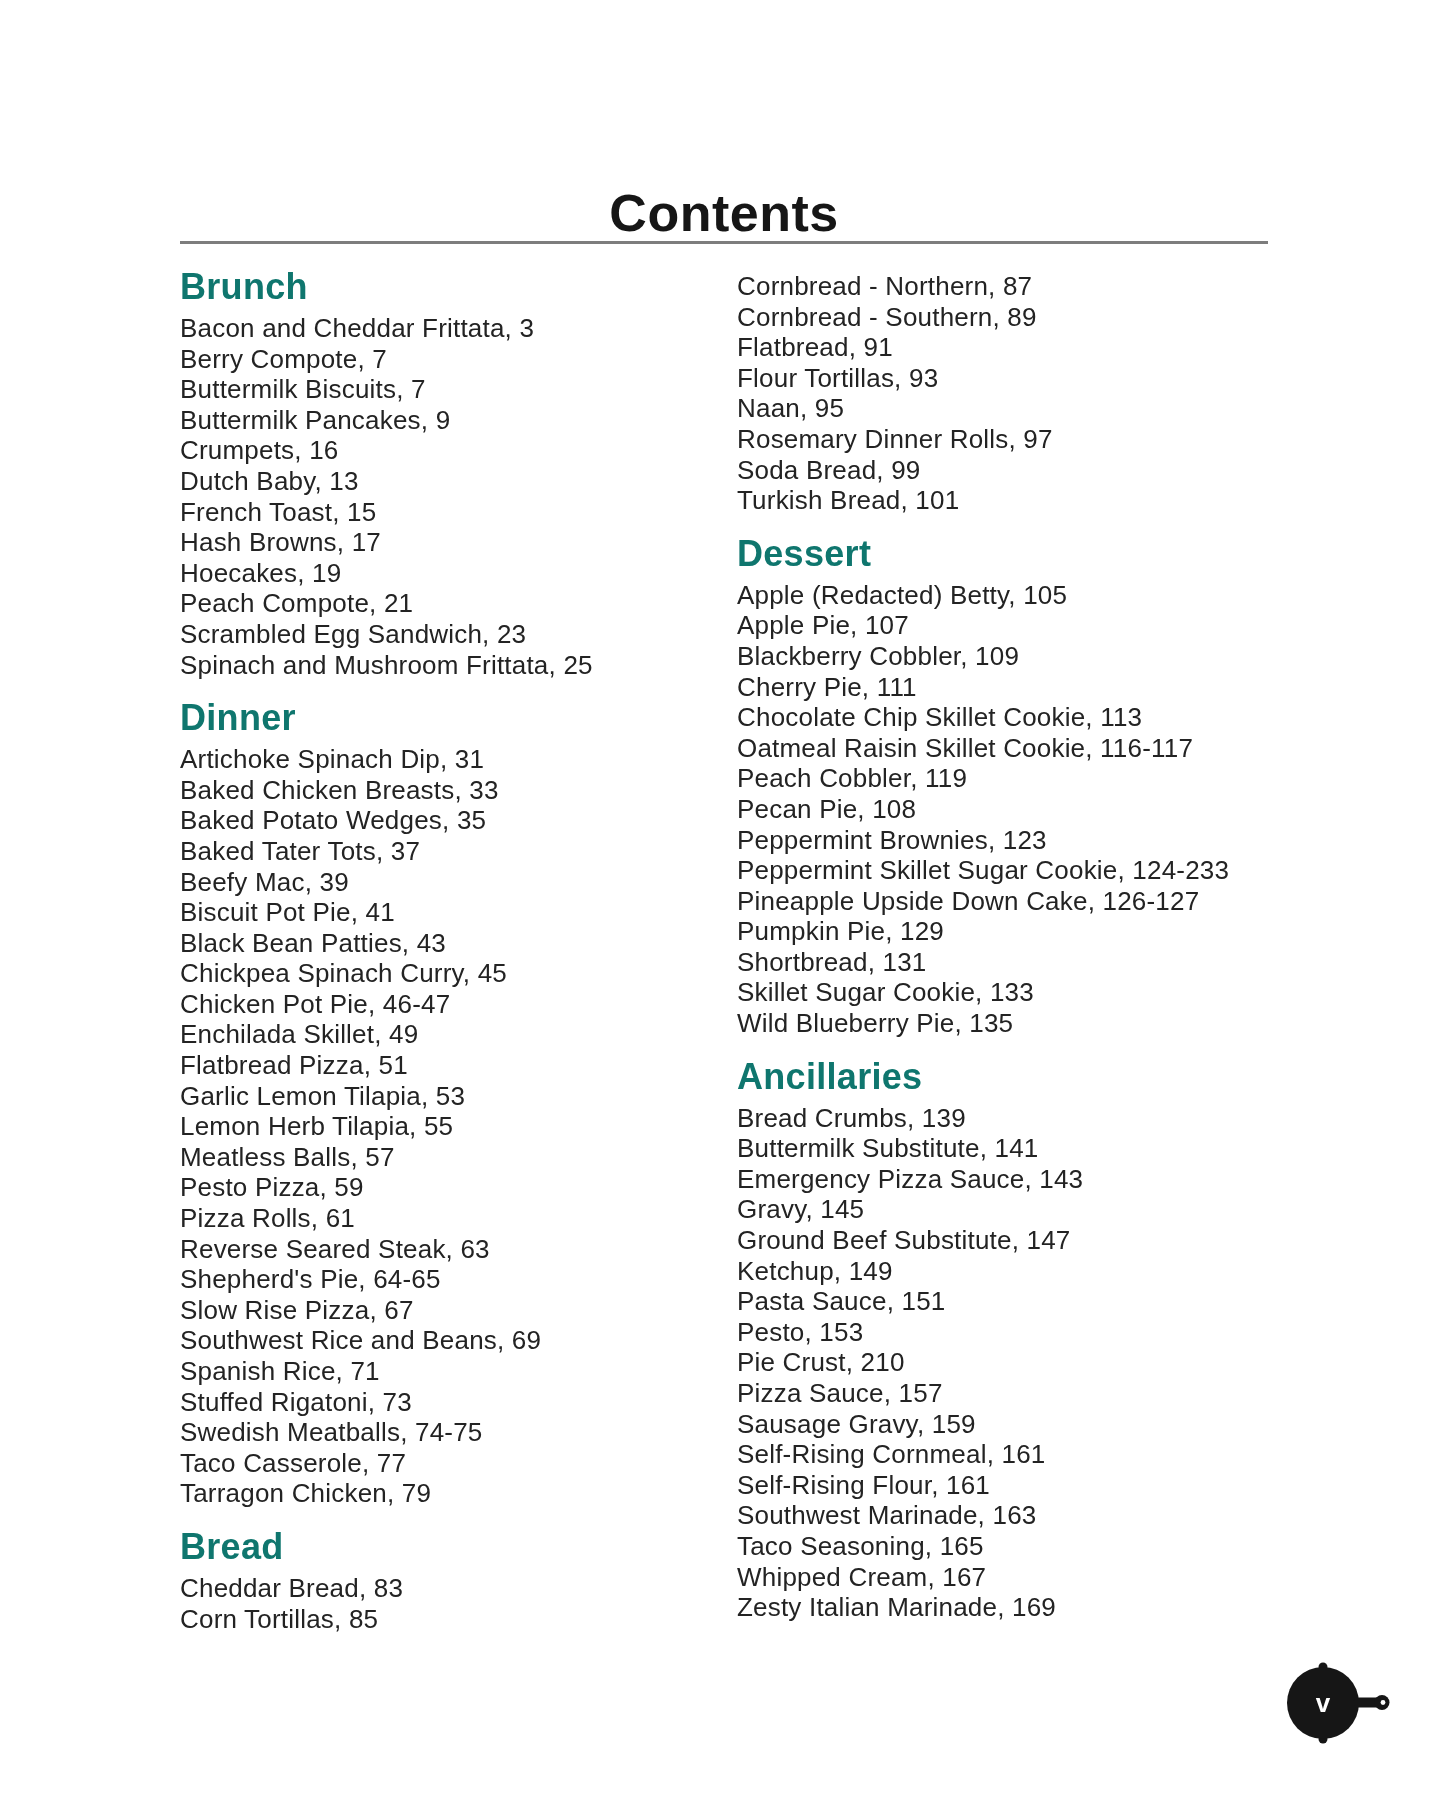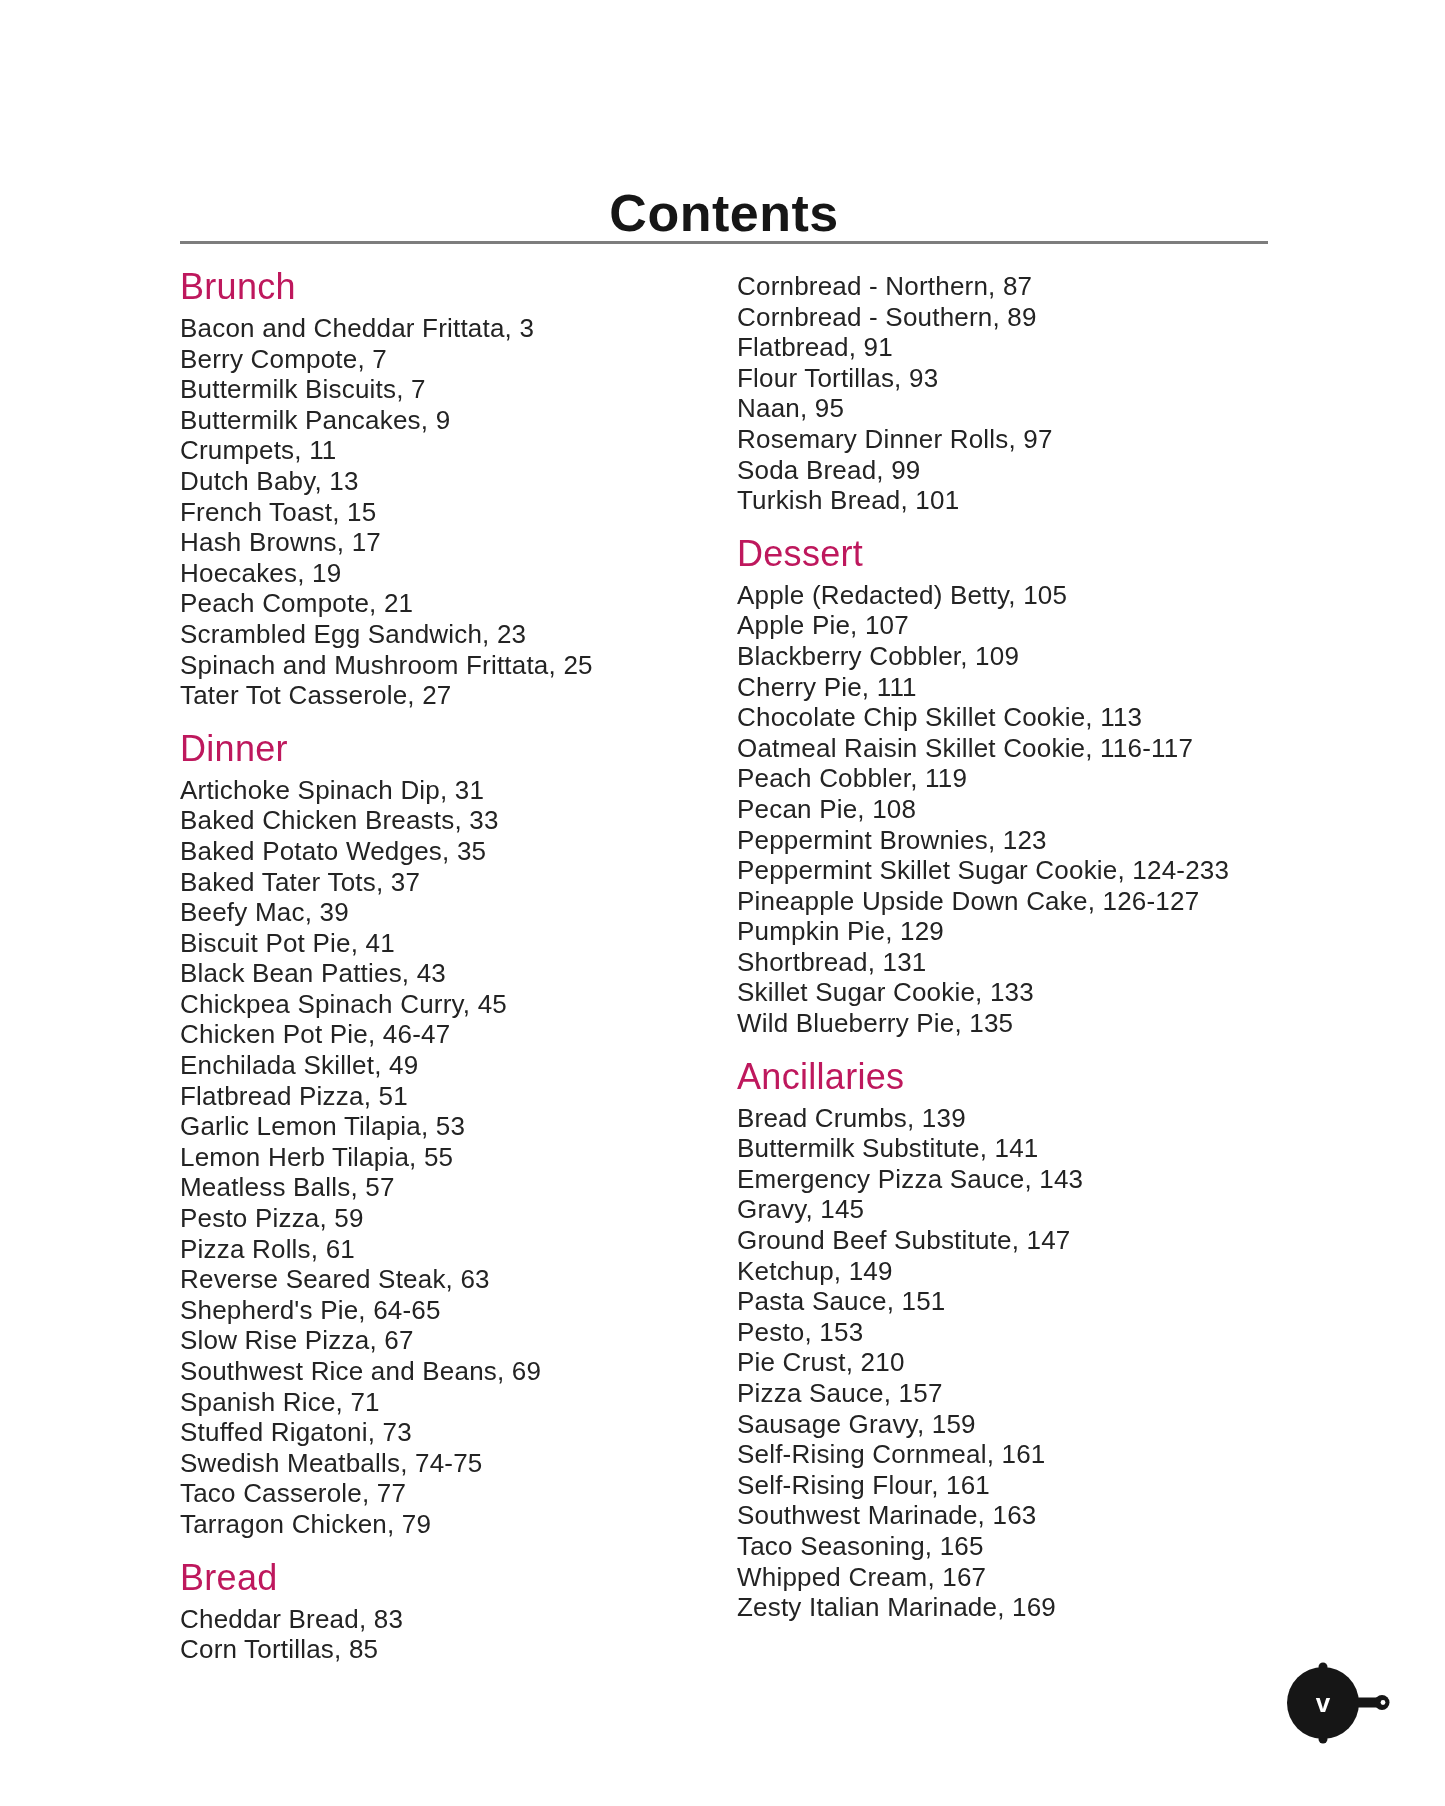--- a/index.html
+++ b/index.html
@@ -45,22 +45,22 @@
     display: flex;
   }
   .col-left  { width: 557px; flex: 0 0 557px; }
   .col-right { flex: 1 1 auto; padding-top: 5px; }
   .toc-section { margin: 0; }
   .toc-section + .toc-section { margin-top: 17px; }
   .section-heading {
     margin: 0 0 5px 0;
     font-size: 36px;
     line-height: 42px;
-    font-weight: normal;
-    color: #be185d;
+    font-weight: bold;
+    color: #0f766e;
     letter-spacing: 0.3px;
   }
   .toc-entry {
     margin: 0;
     font-size: 26px;
     line-height: 30.6px;
     letter-spacing: 0.2px;
     color: #232323;
     white-space: nowrap;
   }
@@ -83,29 +83,28 @@
   <div class="title-rule"></div>
 
   <div class="columns">
     <div class="col-left" id="col-left">
         <div class="toc-section">
           <h2 class="section-heading">Brunch</h2>
           <p class="toc-entry">Bacon and Cheddar Frittata, 3</p>
           <p class="toc-entry">Berry Compote, 7</p>
           <p class="toc-entry">Buttermilk Biscuits, 7</p>
           <p class="toc-entry">Buttermilk Pancakes, 9</p>
-          <p class="toc-entry">Crumpets, 11</p>
+          <p class="toc-entry">Crumpets, 16</p>
           <p class="toc-entry">Dutch Baby, 13</p>
           <p class="toc-entry">French Toast, 15</p>
           <p class="toc-entry">Hash Browns, 17</p>
           <p class="toc-entry">Hoecakes, 19</p>
           <p class="toc-entry">Peach Compote, 21</p>
           <p class="toc-entry">Scrambled Egg Sandwich, 23</p>
           <p class="toc-entry">Spinach and Mushroom Frittata, 25</p>
-          <p class="toc-entry">Tater Tot Casserole, 27</p>
         </div>
         <div class="toc-section">
           <h2 class="section-heading">Dinner</h2>
           <p class="toc-entry">Artichoke Spinach Dip, 31</p>
           <p class="toc-entry">Baked Chicken Breasts, 33</p>
           <p class="toc-entry">Baked Potato Wedges, 35</p>
           <p class="toc-entry">Baked Tater Tots, 37</p>
           <p class="toc-entry">Beefy Mac, 39</p>
           <p class="toc-entry">Biscuit Pot Pie, 41</p>
           <p class="toc-entry">Black Bean Patties, 43</p>

